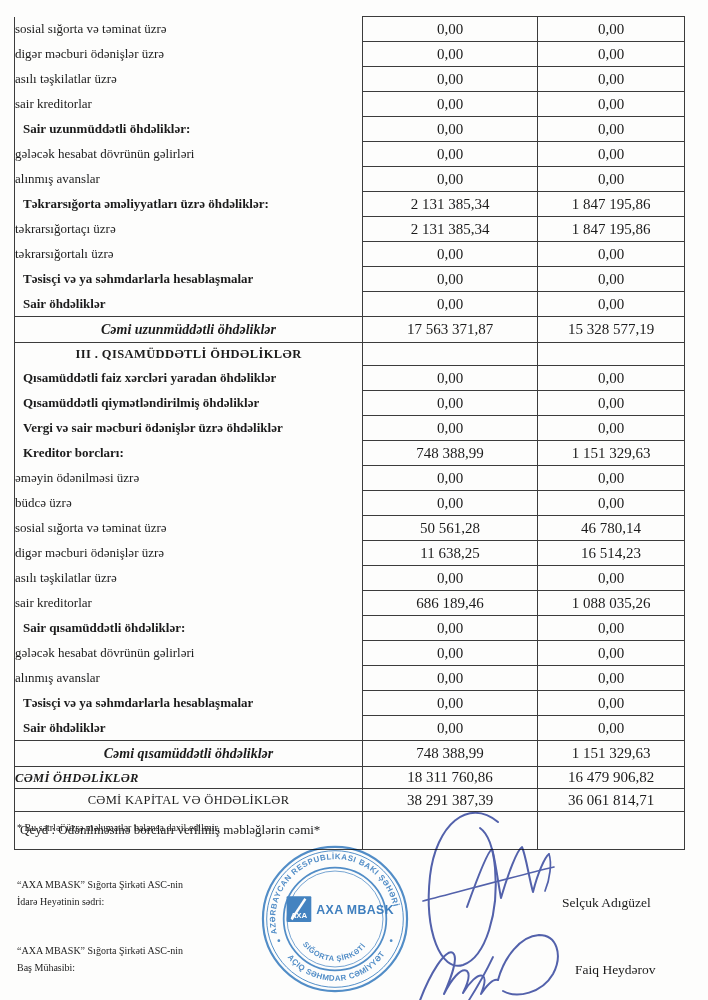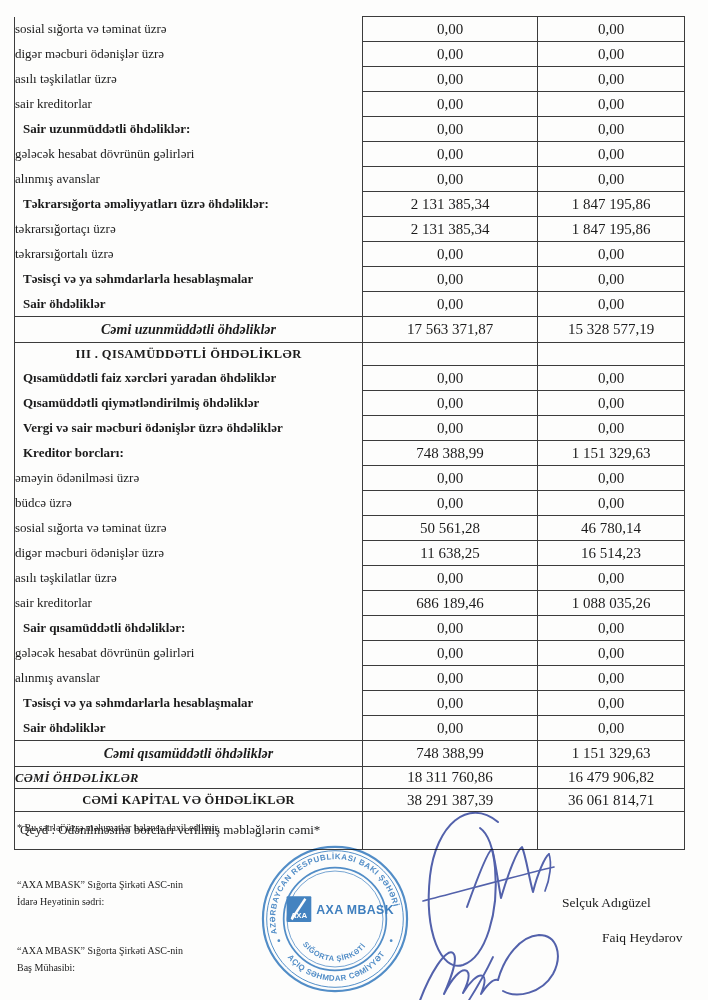--- a/index.html
+++ b/index.html
@@ -21,31 +21,31 @@
   tr.sub td,tr.grp td{height:24px;}
   tr.sub td.lab{}
   tr.grp td.lab{padding-left:8px;font-weight:bold;}
   tr.tot td{height:25px;}
   tr.tot td.lab{text-align:center;font-weight:bold;font-style:italic;font-size:14px;}
   tr.sect td{height:22px;}
   tr.sect td.lab{text-align:center;font-weight:bold;font-size:12.5px;letter-spacing:.4px;}
   tr.capsit td{height:21px;}
   tr.capsit td.lab{text-align:left;font-weight:bold;font-style:italic;font-size:12.5px;letter-spacing:.3px;}
   tr.caps td{height:22px;}
-  tr.caps td.lab{text-align:center;font-weight:bold;font-size:12.5px;letter-spacing:.3px;}
+  tr.caps td.lab{text-align:center;font-weight:normal;font-size:12.5px;letter-spacing:.3px;}
   tr.note td{height:37px;}
   tr.note td.lab{padding-left:5px;font-size:13px;line-height:14.5px;}
   tr.lined td{border-top:1.5px solid #3c3c3c;}
   tr.last td{border-bottom:1.5px solid #3c3c3c;}
   
   .footnote{position:absolute;left:17px;top:822px;font-size:10px;}
   .sigblock{position:absolute;left:17px;width:290px;font-size:10px;line-height:17px;}
   .sig1{top:876px;} .sig2{top:942px;}
   .signame{position:absolute;font-size:13.5px;}
-  .name1{left:562px;top:895px;} .name2{left:575px;top:930px;margin-left:27px;}
+  .name1{left:562px;top:895px;} .name2{left:575px;top:962px;}
   
   .stamp{position:absolute;left:259px;top:843px;opacity:.9;mix-blend-mode:multiply;}
   .ink{position:absolute;left:0;top:0;pointer-events:none;mix-blend-mode:multiply;}
 </style>
 </head>
 <body>
 
 <div class="page">
 
   <table class="bal">

